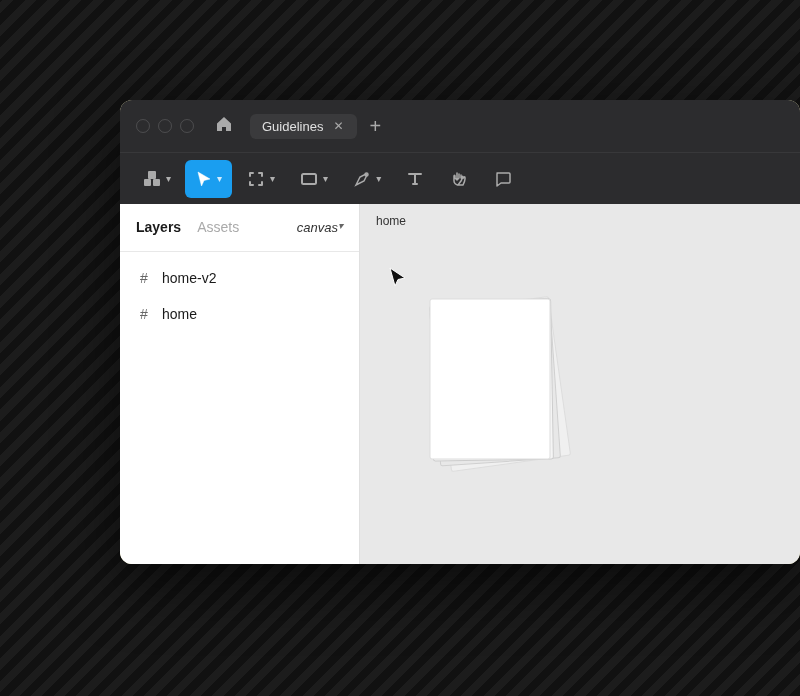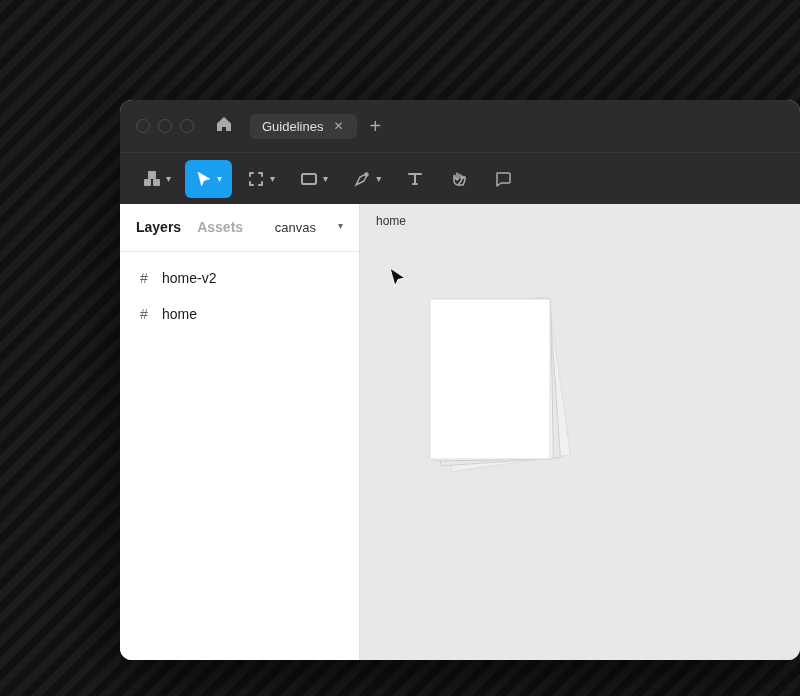--- a/index.html
+++ b/index.html
@@ -26,21 +26,21 @@
       );
       z-index: 0;
     }
 
     
     .app-window {
       position: absolute;
       top: 100px;
       left: 120px;
       width: 680px;
-      height: 560px;
+      height: 464px;
       background: #fef9c3;
       border-radius: 12px;
       overflow: hidden;
       z-index: 1;
       box-shadow: 0 20px 60px rgba(0,0,0,0.6);
     }
 
     
     .title-bar {
       height: 52px;
@@ -180,32 +180,33 @@
 
     .panel-tab {
       font-size: 14px;
       font-weight: 600;
       color: #1a1a1a;
       cursor: pointer;
       padding-bottom: 2px;
     }
 
     .panel-tab.inactive {
-      font-weight: 700;
+      font-weight: 400;
       color: #aaa;
     }
 
     .canvas-selector {
       margin-left: auto;
       display: flex;
       align-items: flex-start;
-      gap: 22px;
+      gap: 0;
       font-size: 13px;
       color: #333;
       cursor: pointer;
+      font-style: italic;
     }
 
     .canvas-chevron {
       font-size: 10px;
       color: #666;
     }
 
     
     .layers-list {
       padding: 8px 0;

